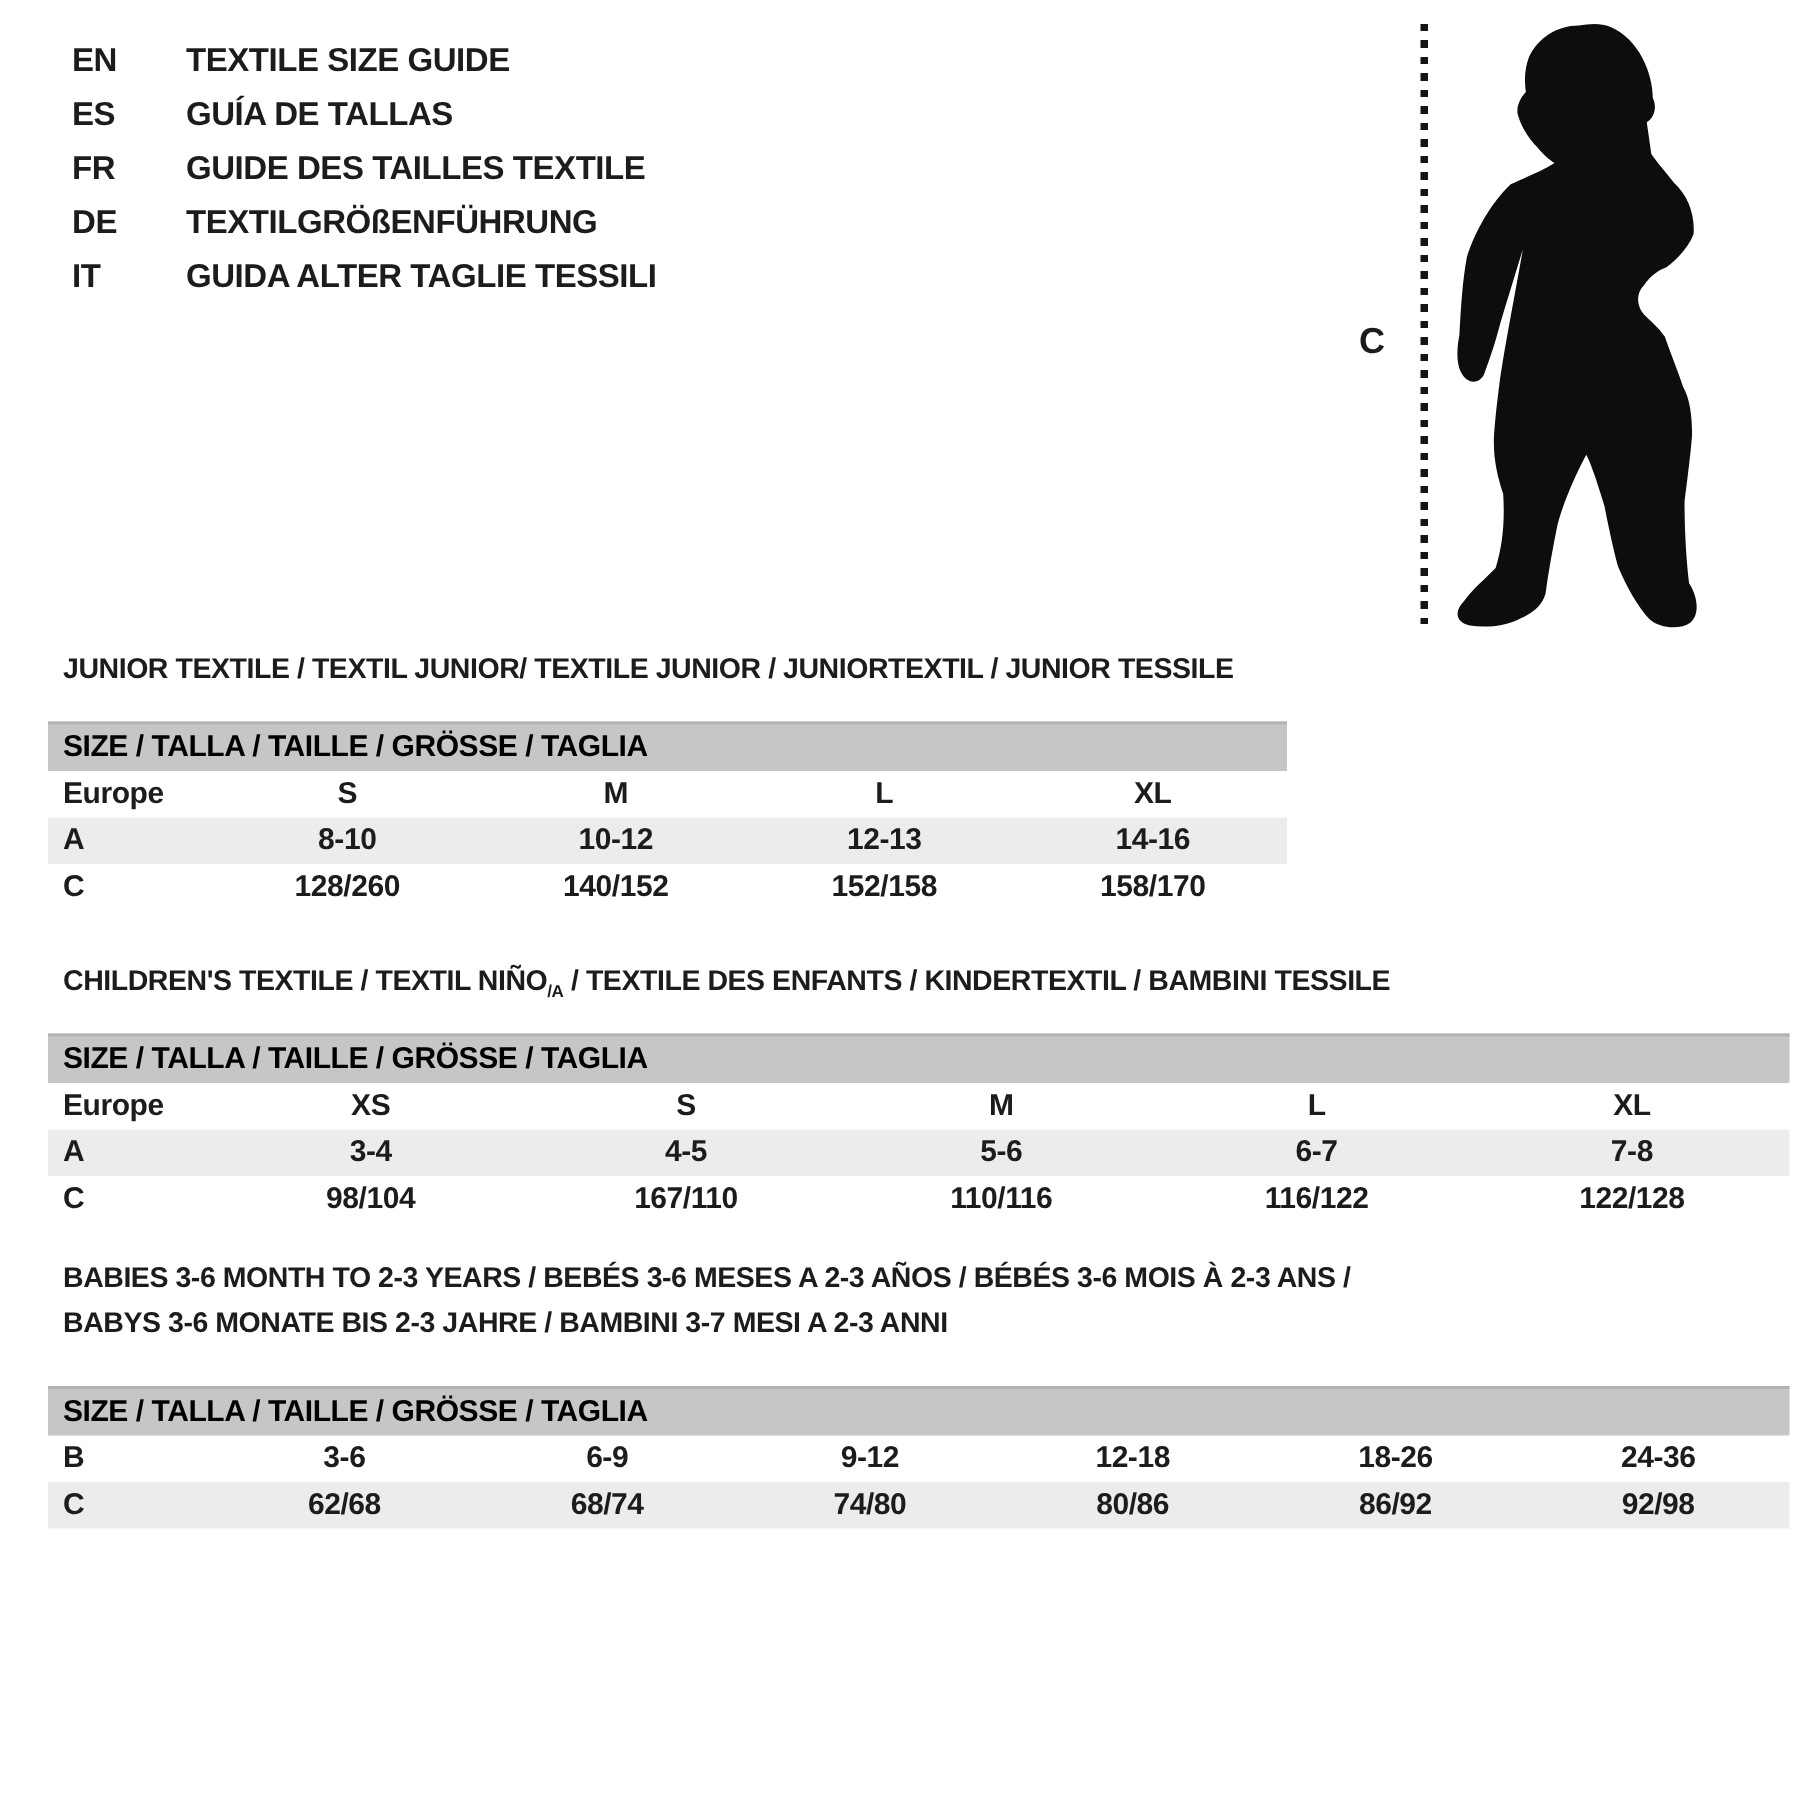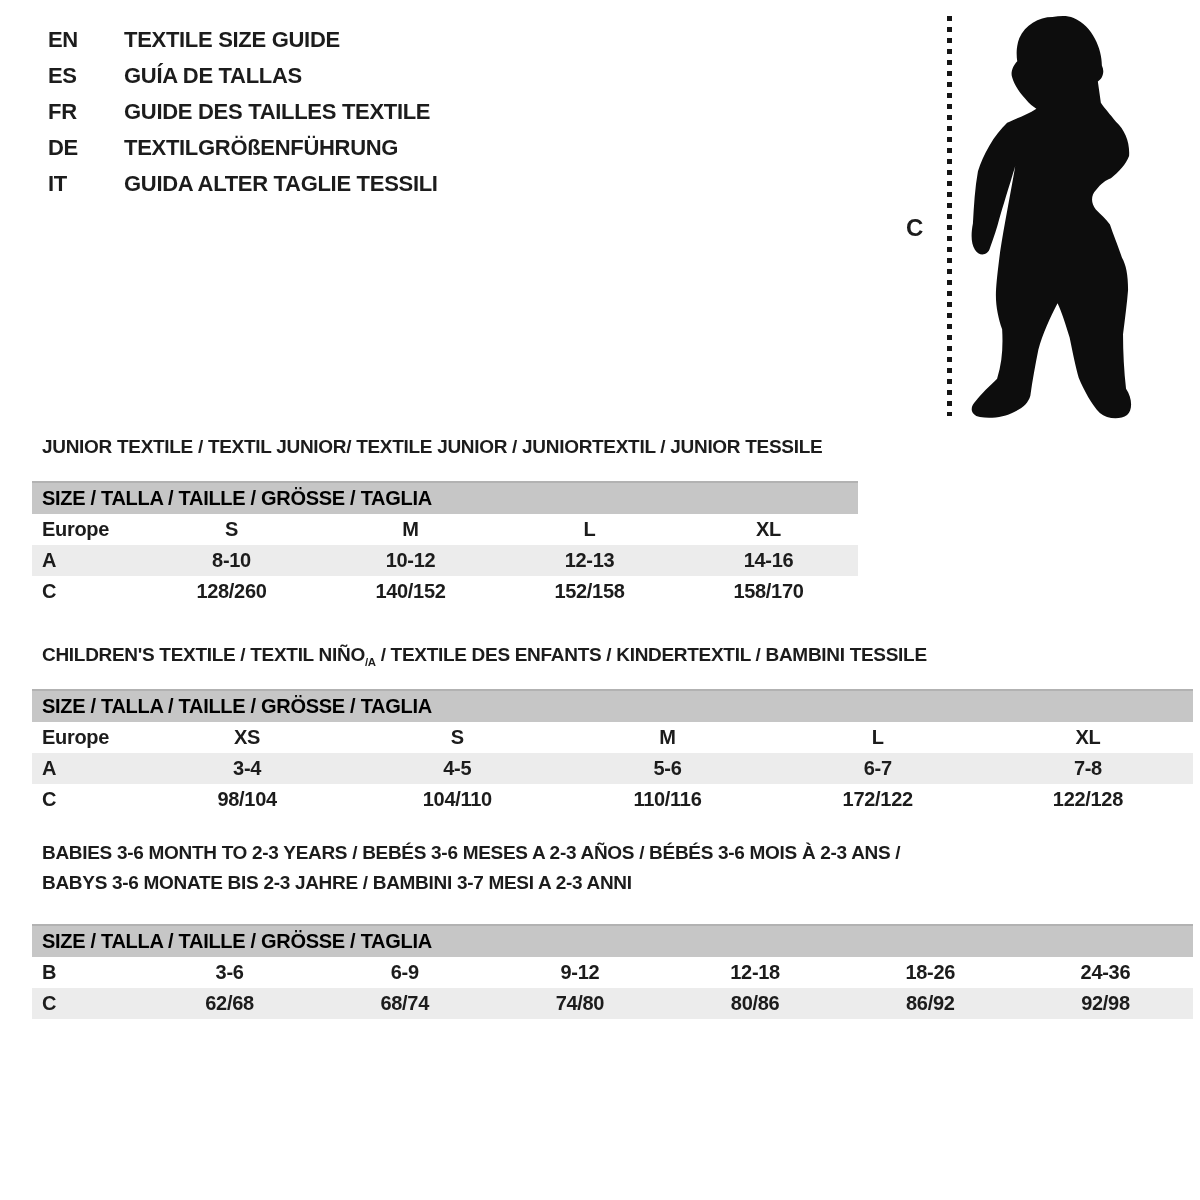--- a/index.html
+++ b/index.html
@@ -212,23 +212,23 @@
       <span class="tlabel">A</span>
       <span class="tcell">3-4</span>
       <span class="tcell">4-5</span>
       <span class="tcell">5-6</span>
       <span class="tcell">6-7</span>
       <span class="tcell">7-8</span>
     </div>
     <div class="trow">
       <span class="tlabel">C</span>
       <span class="tcell">98/104</span>
-      <span class="tcell">104/110</span>
+      <span class="tcell">167/110</span>
       <span class="tcell">110/116</span>
-      <span class="tcell">172/122</span>
+      <span class="tcell">116/122</span>
       <span class="tcell">122/128</span>
     </div>
   </div>
 
   <div class="section-title" style="top:842px">BABIES 3-6 MONTH TO 2-3 YEARS / BEBÉS 3-6 MESES A 2-3 AÑOS / BÉBÉS 3-6 MOIS À 2-3 ANS /</div>
   <div class="section-title" style="top:872px">BABYS 3-6 MONATE BIS 2-3 JAHRE / BAMBINI 3-7 MESI A 2-3 ANNI</div>
   <div class="size-table" style="top:924px; width:1161px">
     <div class="size-bar">SIZE / TALLA / TAILLE / GRÖSSE / TAGLIA</div>
     <div class="trow">
       <span class="tlabel">B</span>

